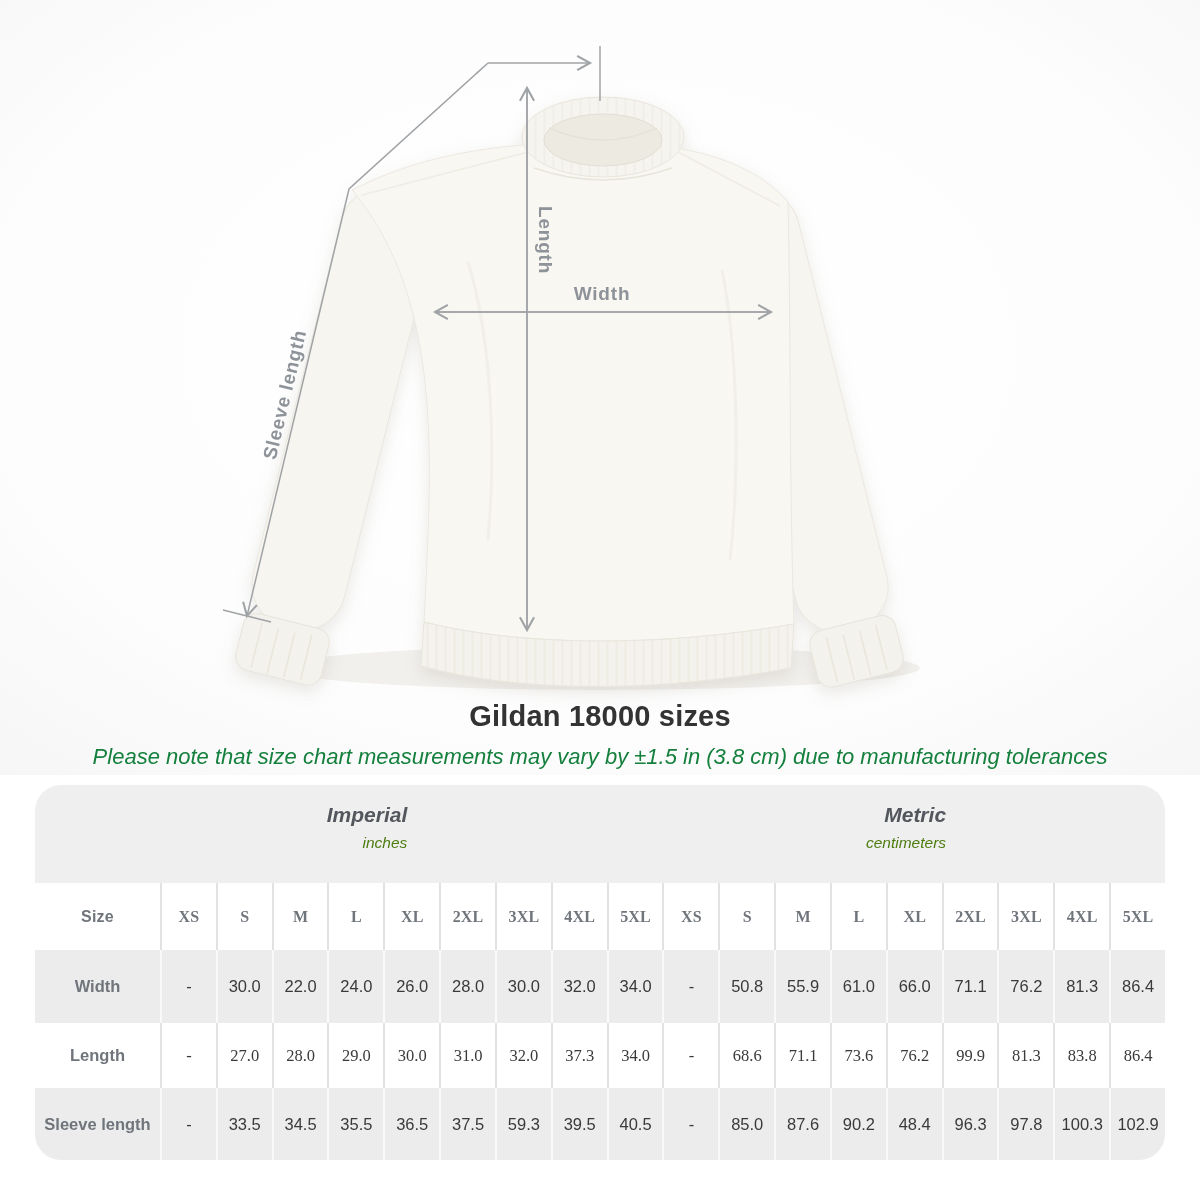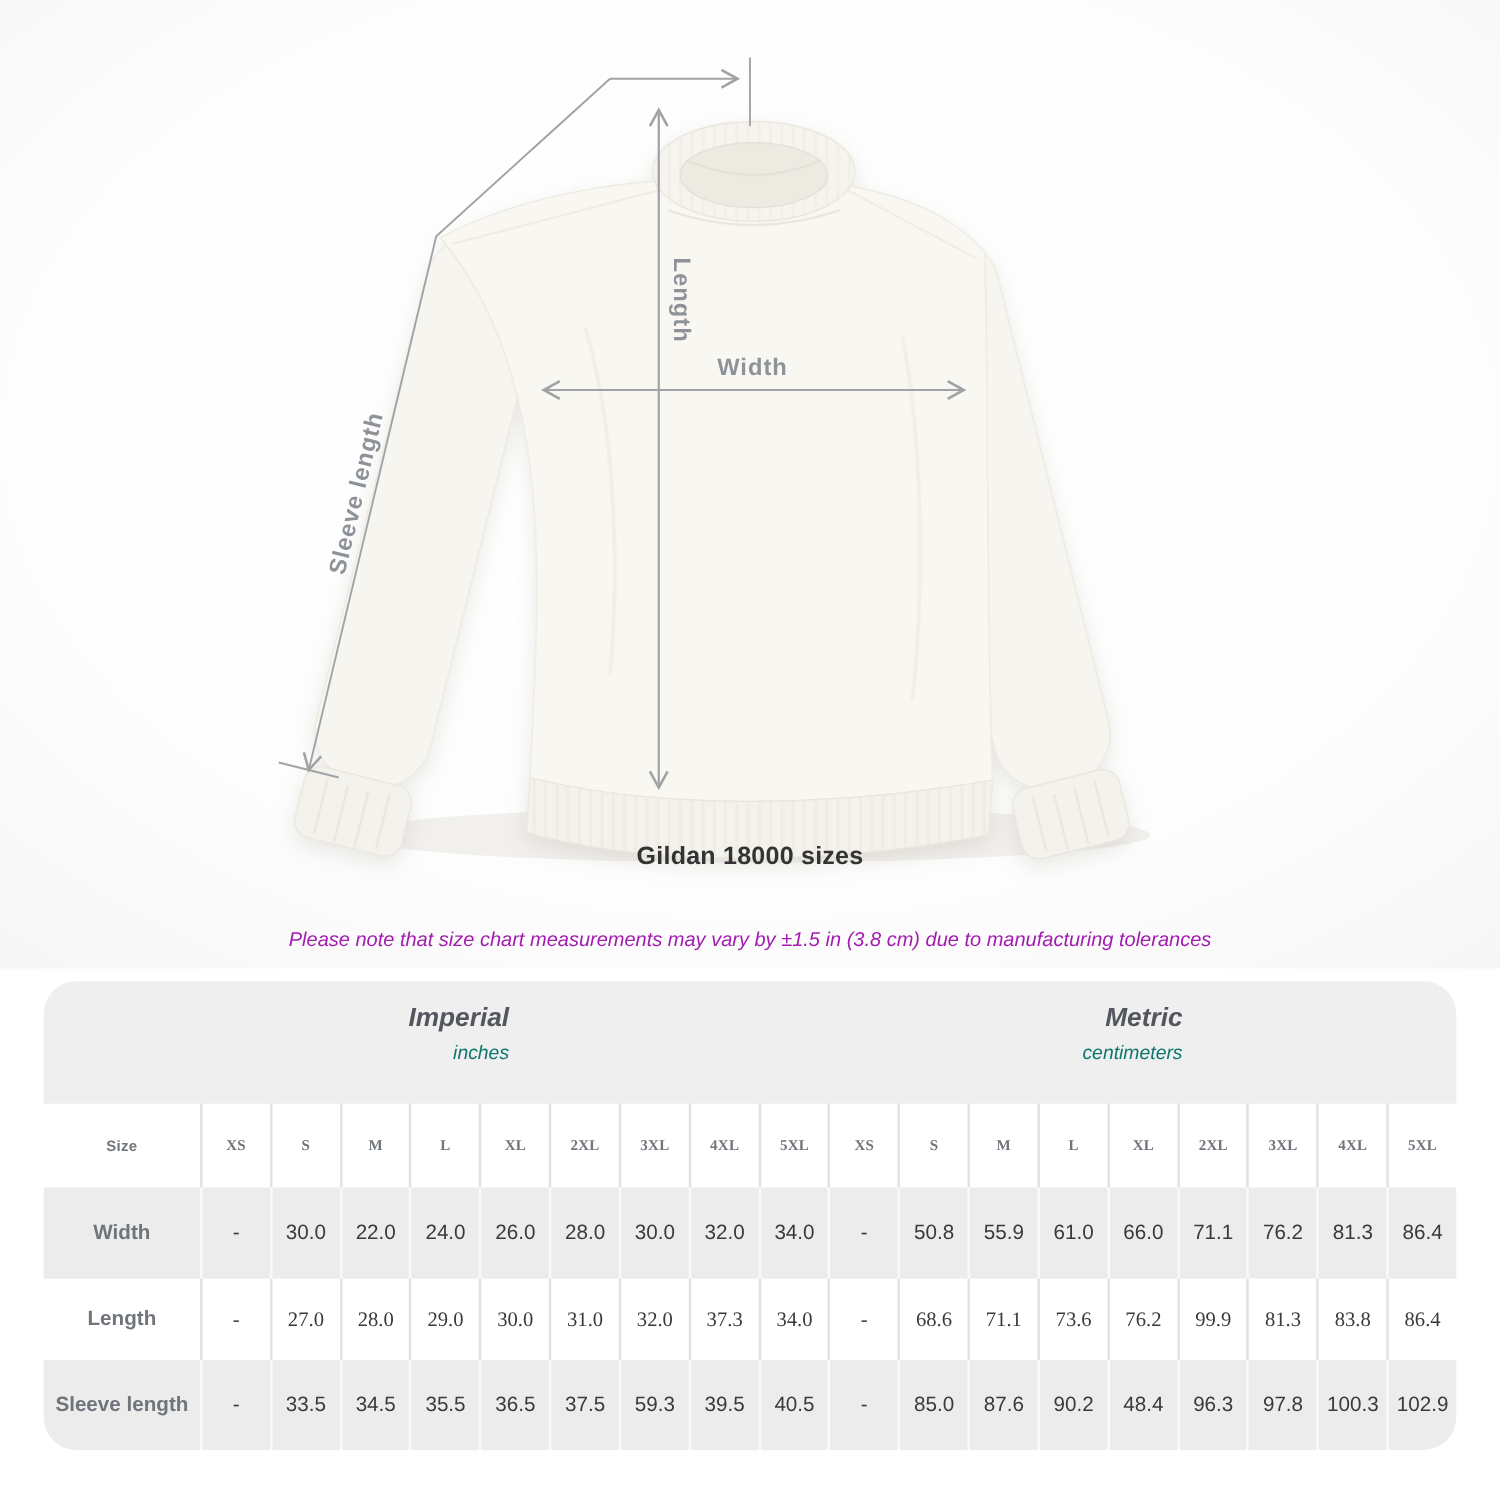--- a/index.html
+++ b/index.html
@@ -8,42 +8,42 @@
     font-family:"Liberation Sans","DejaVu Sans",sans-serif;
   }
   
   .diagram-svg{position:absolute;left:0;top:0;}
   .ann-label{
     font-family:"Liberation Sans","DejaVu Sans",sans-serif;
     font-size:19px;font-weight:bold;letter-spacing:.8px;fill:#8e939a;
   }
   
   .page-title{
-    position:absolute;left:0;top:674px;width:100%;text-align:center;
-    font-size:20px;font-weight:bold;color:#333333;letter-spacing:.2px;
+    position:absolute;left:0;top:700px;width:100%;text-align:center;
+    font-size:29px;font-weight:bold;color:#333333;letter-spacing:.2px;
   }
   .page-subtitle{
     position:absolute;left:0;top:744px;width:100%;text-align:center;
-    font-size:16px;font-style:italic;color:#a21caf;
+    font-size:22px;font-style:italic;color:#15803d;
   }
   
   .table-wrap{position:absolute;left:35px;top:785px;width:1130px;}
   .unit-band{
     position:relative;height:98px;background:#efefef;border-radius:26px 26px 0 0;
   }
   .unit-group{position:absolute;top:17px;transform:translateX(-50%);text-align:right;white-space:nowrap;}
   .unit-group .g-name{font-size:21px;font-weight:bold;font-style:italic;color:#53575d;line-height:26px;}
-  .unit-group .g-unit{font-size:15.5px;font-style:italic;color:#0f766e;margin-top:6px;line-height:18px;}
+  .unit-group .g-unit{font-size:15.5px;font-style:italic;color:#4d7c0f;margin-top:6px;line-height:18px;}
   .unit-group-imperial{left:332px;}
   .unit-group-metric{left:871px;}
   .trow{display:grid;grid-template-columns:125px repeat(18,1fr);}
   .tcell{display:flex;align-items:center;justify-content:center;white-space:nowrap;}
   .sep-dark .tcell + .tcell{border-left:2px solid #e2e2e2;font-family:Liberation Serif, serif;}
   .sep-light .tcell + .tcell{border-left:2px solid #f9f9f9;}
-  .hlab{font-weight:bold;color:#70757c;font-size:12px;letter-spacing:.2px;}
+  .hlab{font-weight:bold;color:#70757c;font-size:16px;letter-spacing:.2px;}
   .rlab{font-weight:bold;color:#70757c;font-size:16.5px;}
   .val{color:#3a3a3a;font-size:16.5px;}
   [data-name="table-header-row"]{height:67px;background:#ffffff;}
   [data-name="table-row-width"]{height:73px;background:#ececec;}
   [data-name="table-row-length"]{height:65px;background:#ffffff;}
   [data-name="table-row-sleeve-length"]{height:72px;background:#ececec;border-radius:0 0 26px 26px;overflow:hidden;}
 </style>
 </head>
 <body>
 

